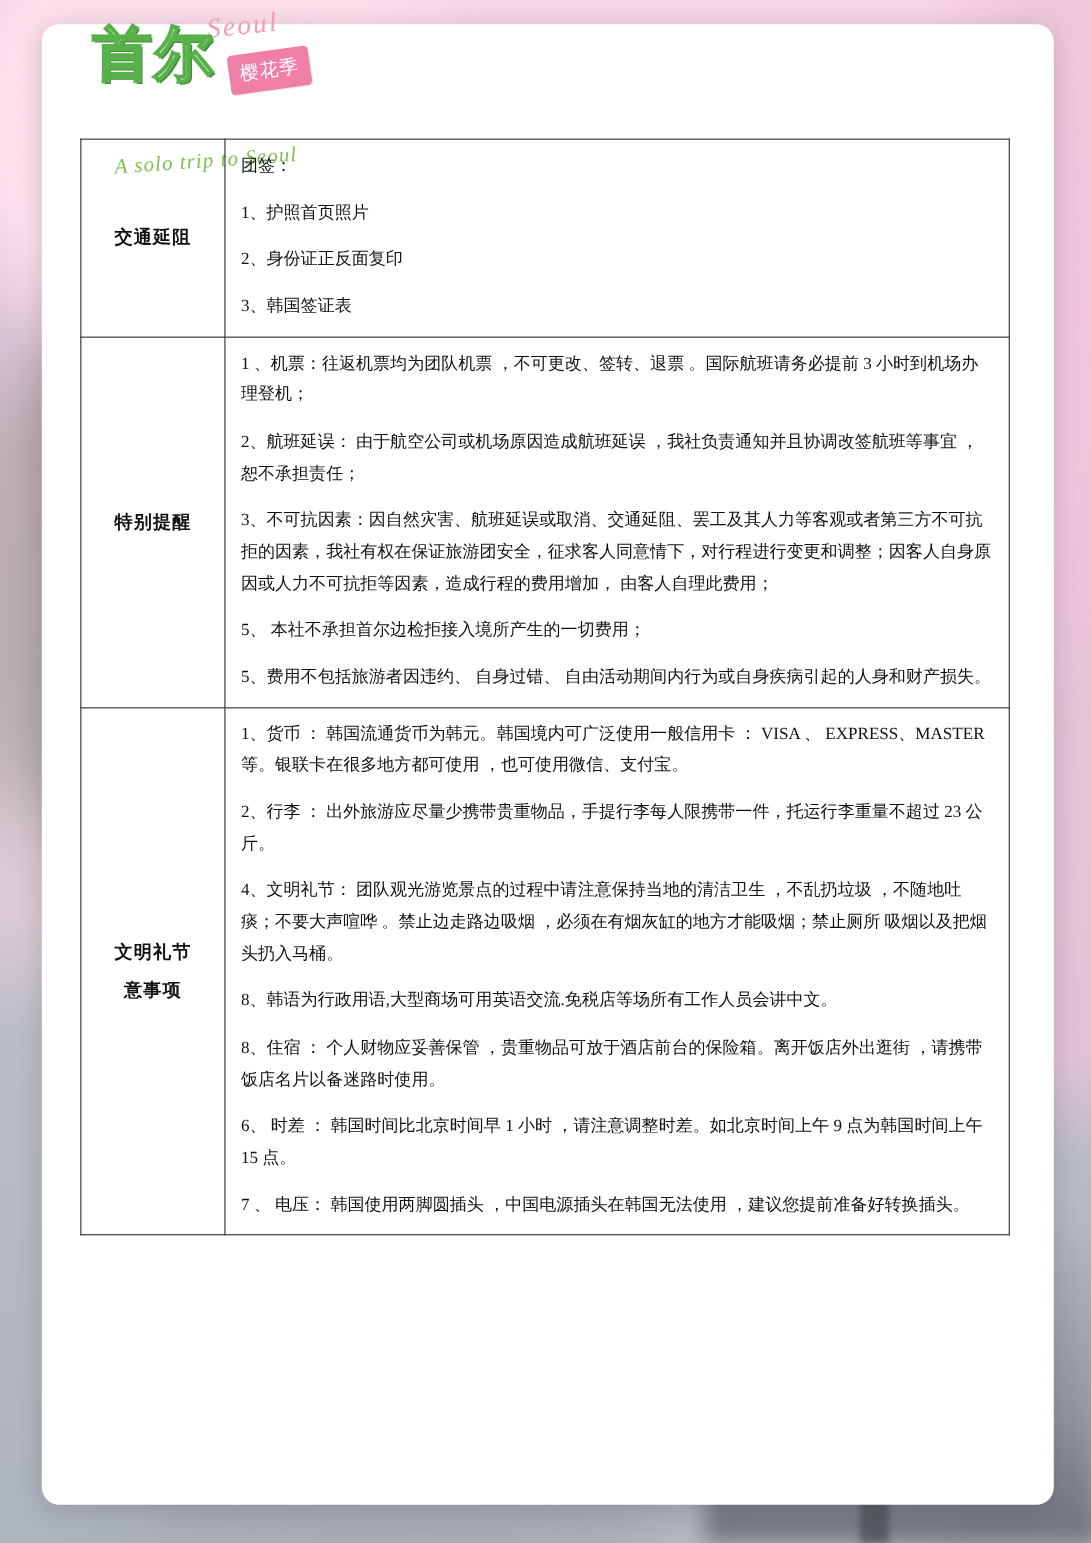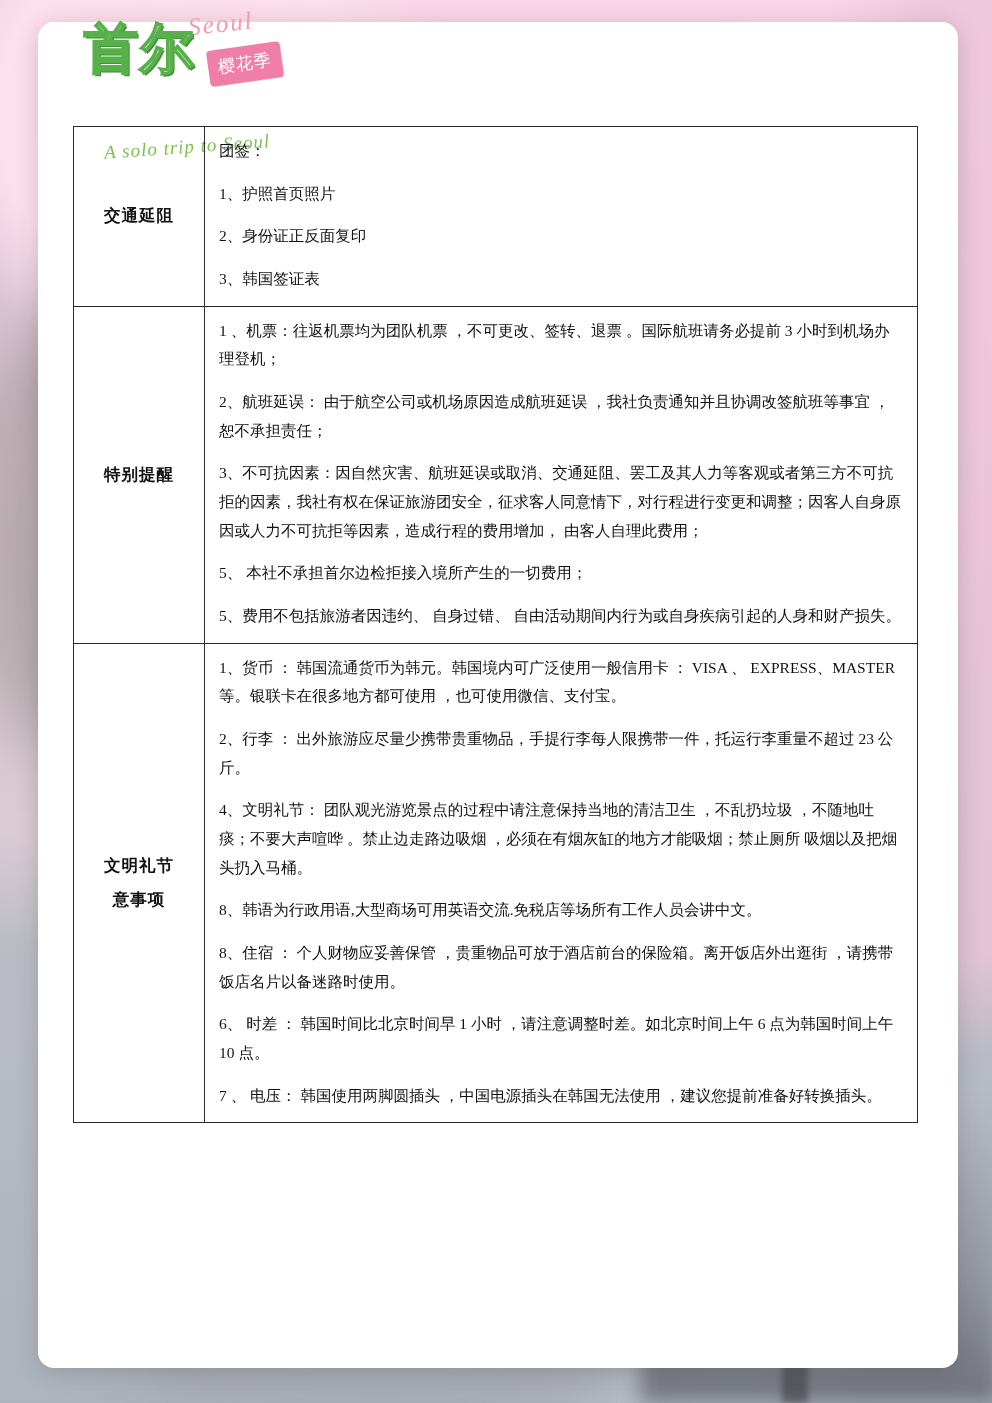--- a/index.html
+++ b/index.html
@@ -224,20 +224,20 @@
         <td class="label label-two-line">
           <div>文明礼节</div>
           <div>意事项</div>
         </td>
         <td class="body">
           <p>1、货币 ： 韩国流通货币为韩元。韩国境内可广泛使用一般信用卡 ： VISA 、 EXPRESS、MASTER 等。银联卡在很多地方都可使用 ，也可使用微信、支付宝。</p>
           <p>2、行李 ： 出外旅游应尽量少携带贵重物品，手提行李每人限携带一件，托运行李重量不超过 23 公斤。</p>
           <p>4、文明礼节： 团队观光游览景点的过程中请注意保持当地的清洁卫生 ，不乱扔垃圾 ，不随地吐痰；不要大声喧哗 。禁止边走路边吸烟 ，必须在有烟灰缸的地方才能吸烟；禁止厕所 吸烟以及把烟头扔入马桶。</p>
           <p>8、韩语为行政用语,大型商场可用英语交流.免税店等场所有工作人员会讲中文。</p>
           <p>8、住宿 ： 个人财物应妥善保管 ，贵重物品可放于酒店前台的保险箱。离开饭店外出逛街 ，请携带饭店名片以备迷路时使用。</p>
-          <p>6、 时差 ： 韩国时间比北京时间早 1 小时 ，请注意调整时差。如北京时间上午 6 点为韩国时间上午 10 点。</p>
+          <p>6、 时差 ： 韩国时间比北京时间早 1 小时 ，请注意调整时差。如北京时间上午 9 点为韩国时间上午 15 点。</p>
           <p>7 、 电压： 韩国使用两脚圆插头 ，中国电源插头在韩国无法使用 ，建议您提前准备好转换插头。</p>
         </td>
       </tr>
     </tbody>
   </table>
 
 </div>
 
 </body></html>

